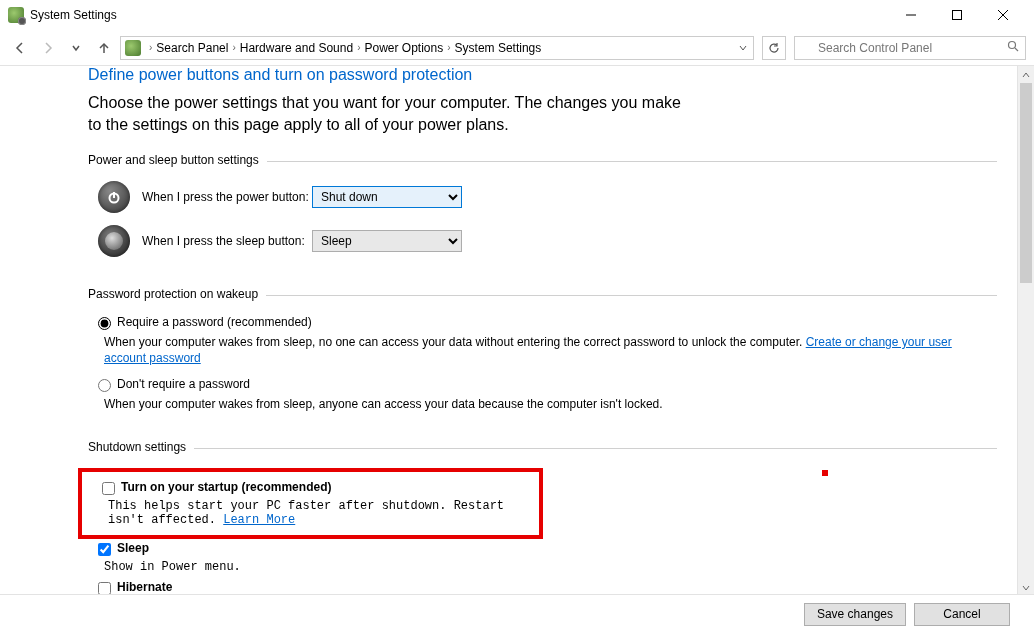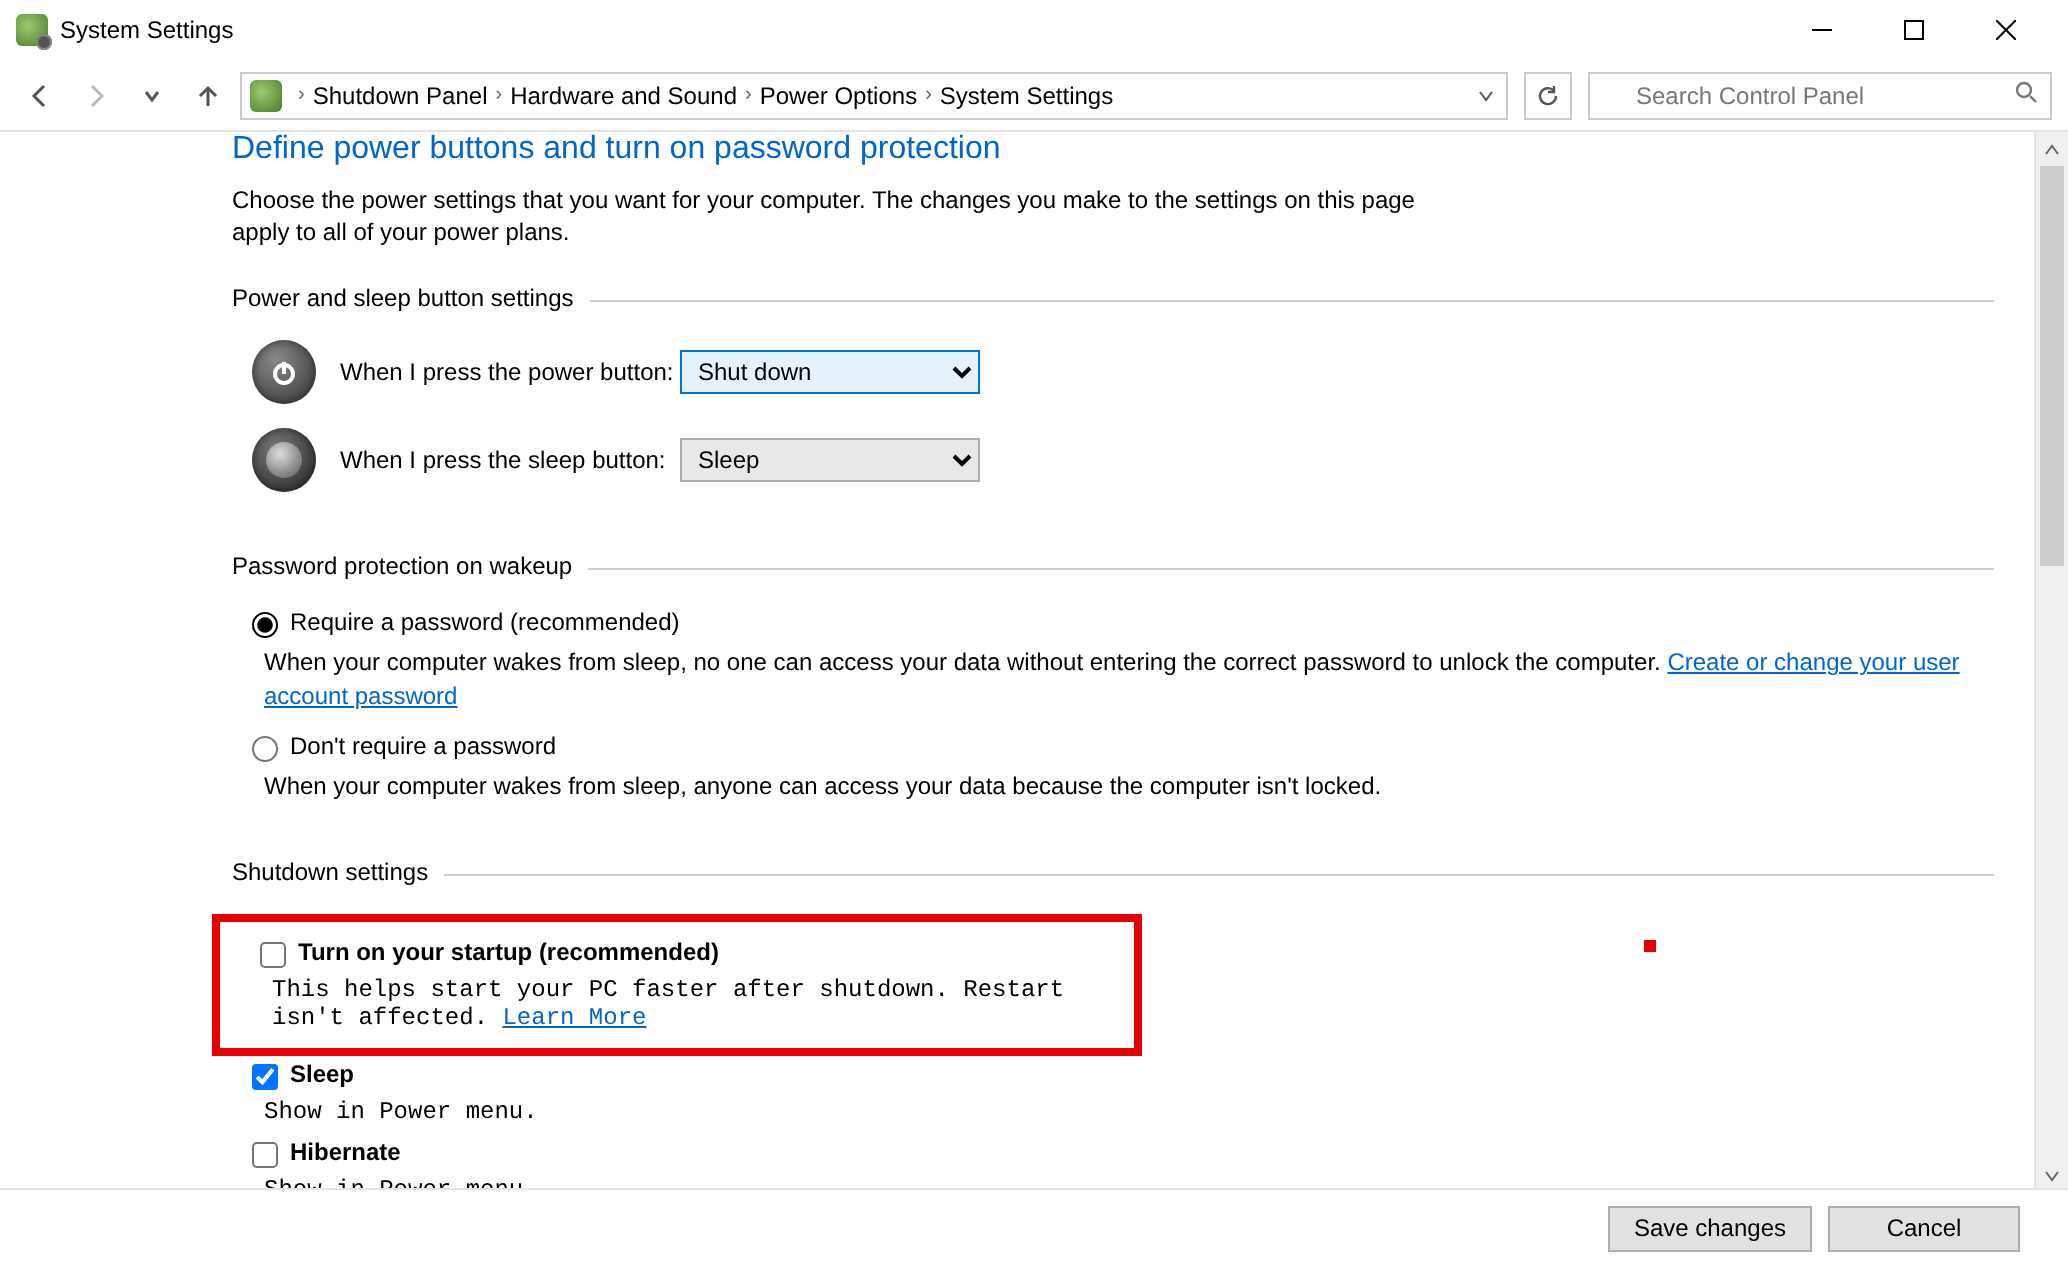--- a/index.html
+++ b/index.html
@@ -26,29 +26,29 @@
     .bc-spacer { flex:1; }
     .bc-right { display:flex; align-items:center; gap:6px; margin-right:2px;}
     .refresh-box { width: 24px; height: 24px; border: 1px solid #ccc; display: flex; align-items: center; justify-content: center; margin-left:4px;}
     .search-box { width: 232px; height: 24px; border: 1px solid #ccc; margin-left: 4px; display: flex; align-items: center; padding: 0 6px; color: #777; }
     .search-box input { border: none; outline: none; flex: 1; font-size: 12px; color: #555; background: transparent; margin-left: 17px; }
     .search-box input::placeholder { color: #777; }
     .search-magnifier { color: #777; }
     
     
     .content-area { position: absolute; top: 66px; left: 0; right: 0; bottom: 39px; display: flex; }
-    .main-content { flex: 1; overflow-y: auto; padding: 0 20px 20px 116px; }
+    .main-content { flex: 1; overflow-y: auto; padding: 0 20px 20px 88px; }
     .scrollbar-track { width: 17px; background: #f0f0f0; border-left: 1px solid #e3e3e3; position: relative; }
     .scrollbar-arrow { position:absolute; left:0; right:0; height:17px; display:flex;align-items:center;justify-content:center; color:#666;}
     .scrollbar-arrow.up { top:0; }
     .scrollbar-arrow.down { bottom:0; }
     .scrollbar-thumb { position: absolute; left: 2px; right: 2px; top: 17px; height: 200px; background: #ccc; }
     
     .heading { color: #0066cc; font-size: 16px; font-weight: normal; margin-bottom: 8px; }
-    .desc { font-size: 12px; margin-bottom: 18px; max-width: 600px; line-height:1.35;}
+    .desc { font-size: 16px; margin-bottom: 18px; max-width: 600px; line-height:1.35;}
     
     fieldset { border: none; margin-bottom: 18px; position: relative; }
     .group-label { font-size: 12px; color: #000; position: relative; padding-right: 8px; background: #fff; display: inline-block; }
     .group-line { position: absolute; height: 1px; background: #d0d0d0; left: 0; right: 0; top: 8px; z-index: -1; }
     .group-line-wrap { position: relative; margin-bottom: 14px;}
     
     .button-row { display: flex; align-items: center; margin-bottom: 12px; margin-left: 10px; }
     .power-icon { width: 32px; height: 32px; border-radius: 50%; background: radial-gradient(circle at 12px 10px, #888, #333); display: flex; align-items: center; justify-content: center; margin-right: 12px; flex-shrink:0; box-shadow: inset 0 0 4px rgba(0,0,0,0.5);}
     .power-icon.blue { background: radial-gradient(circle at 12px 10px, #777, #222); }
     .power-icon svg { stroke: #fff; stroke-width: 2; fill: none; }
@@ -121,21 +121,21 @@
     </span>
   <span class="nav-arrow">
       <svg width="14" height="14">
         <polyline points="3,7 7,3 11,7"></polyline>
         <line x1="7" y1="3" x2="7" y2="12"></line>
       </svg>
     </span>
   <div class="breadcrumb-box">
     <span class="bc-icon"></span>
     <span class="bc-sep">›</span>
-    <span class="bc-item">Shutdown Panel</span>
+    <span class="bc-item">Search Panel</span>
     <span class="bc-sep">›</span>
     <span class="bc-item">Hardware and Sound</span>
     <span class="bc-sep">›</span>
     <span class="bc-item">Power Options</span>
     <span class="bc-sep">›</span>
     <span class="bc-item">System Settings</span>
     <span class="bc-spacer"></span>
     <span class="bc-right">
       <svg width="8" height="8">
           <polyline points="1,2 4,6 7,2" fill="none" stroke="#555"></polyline>

